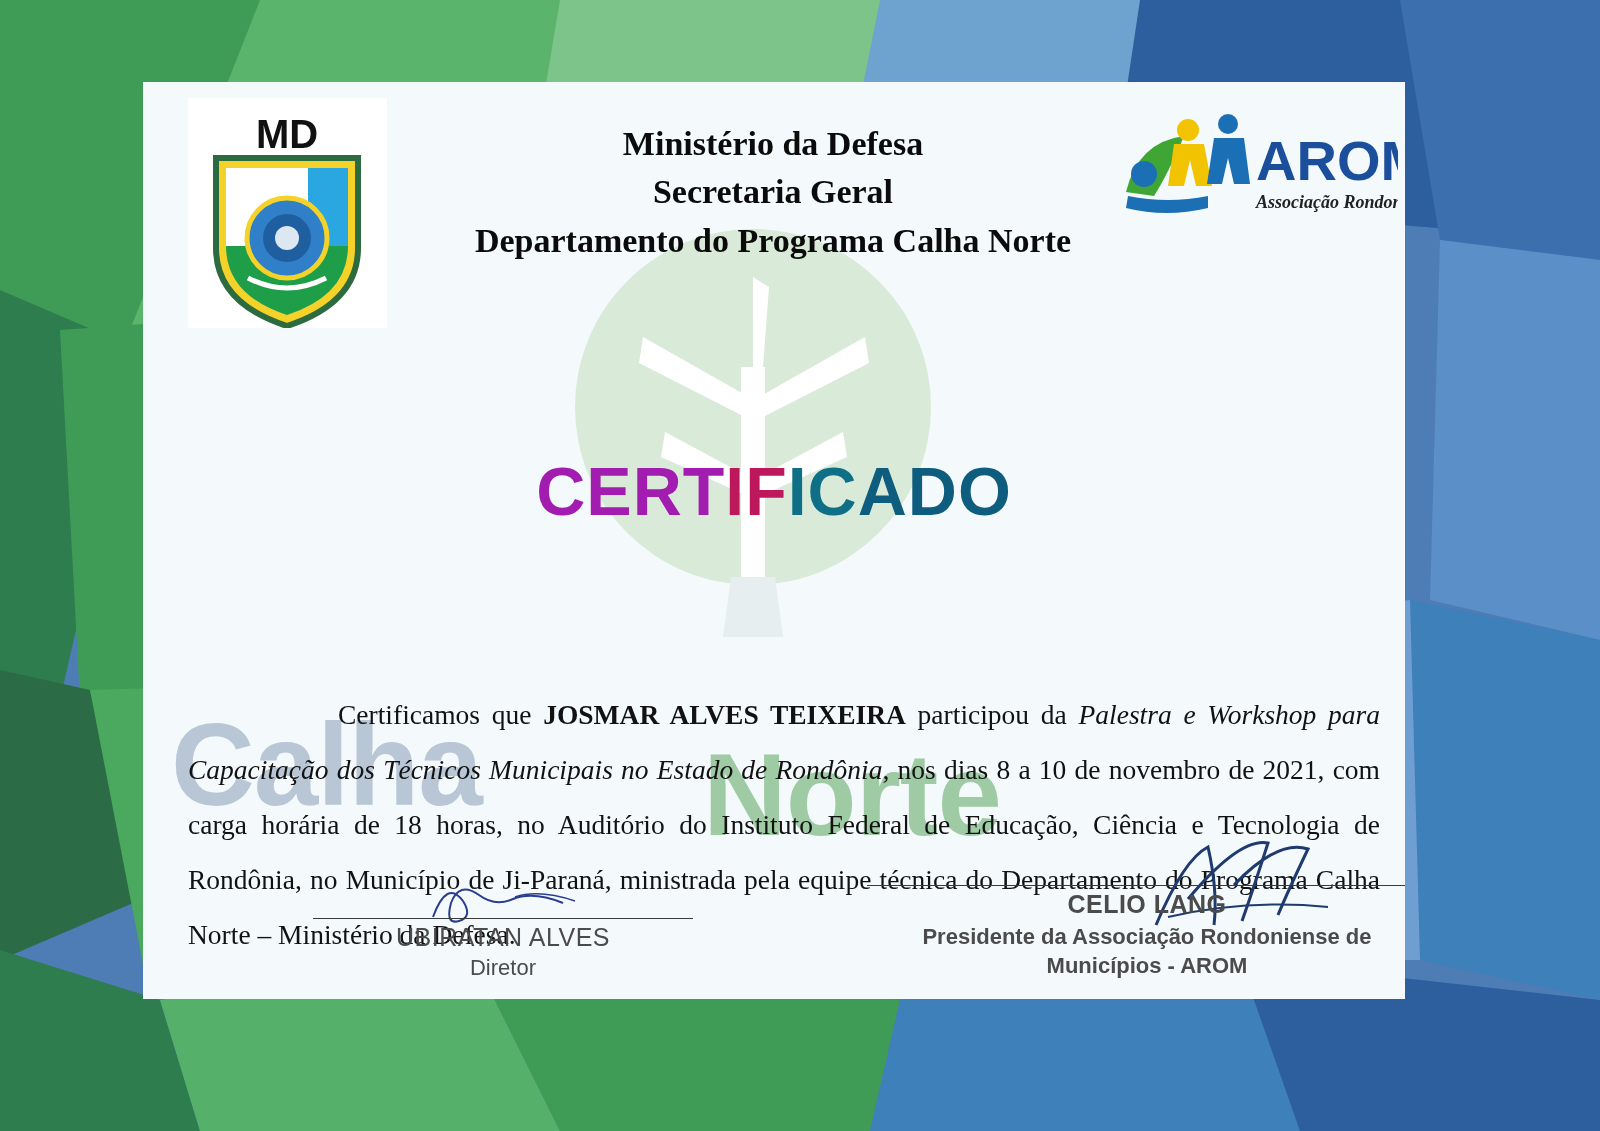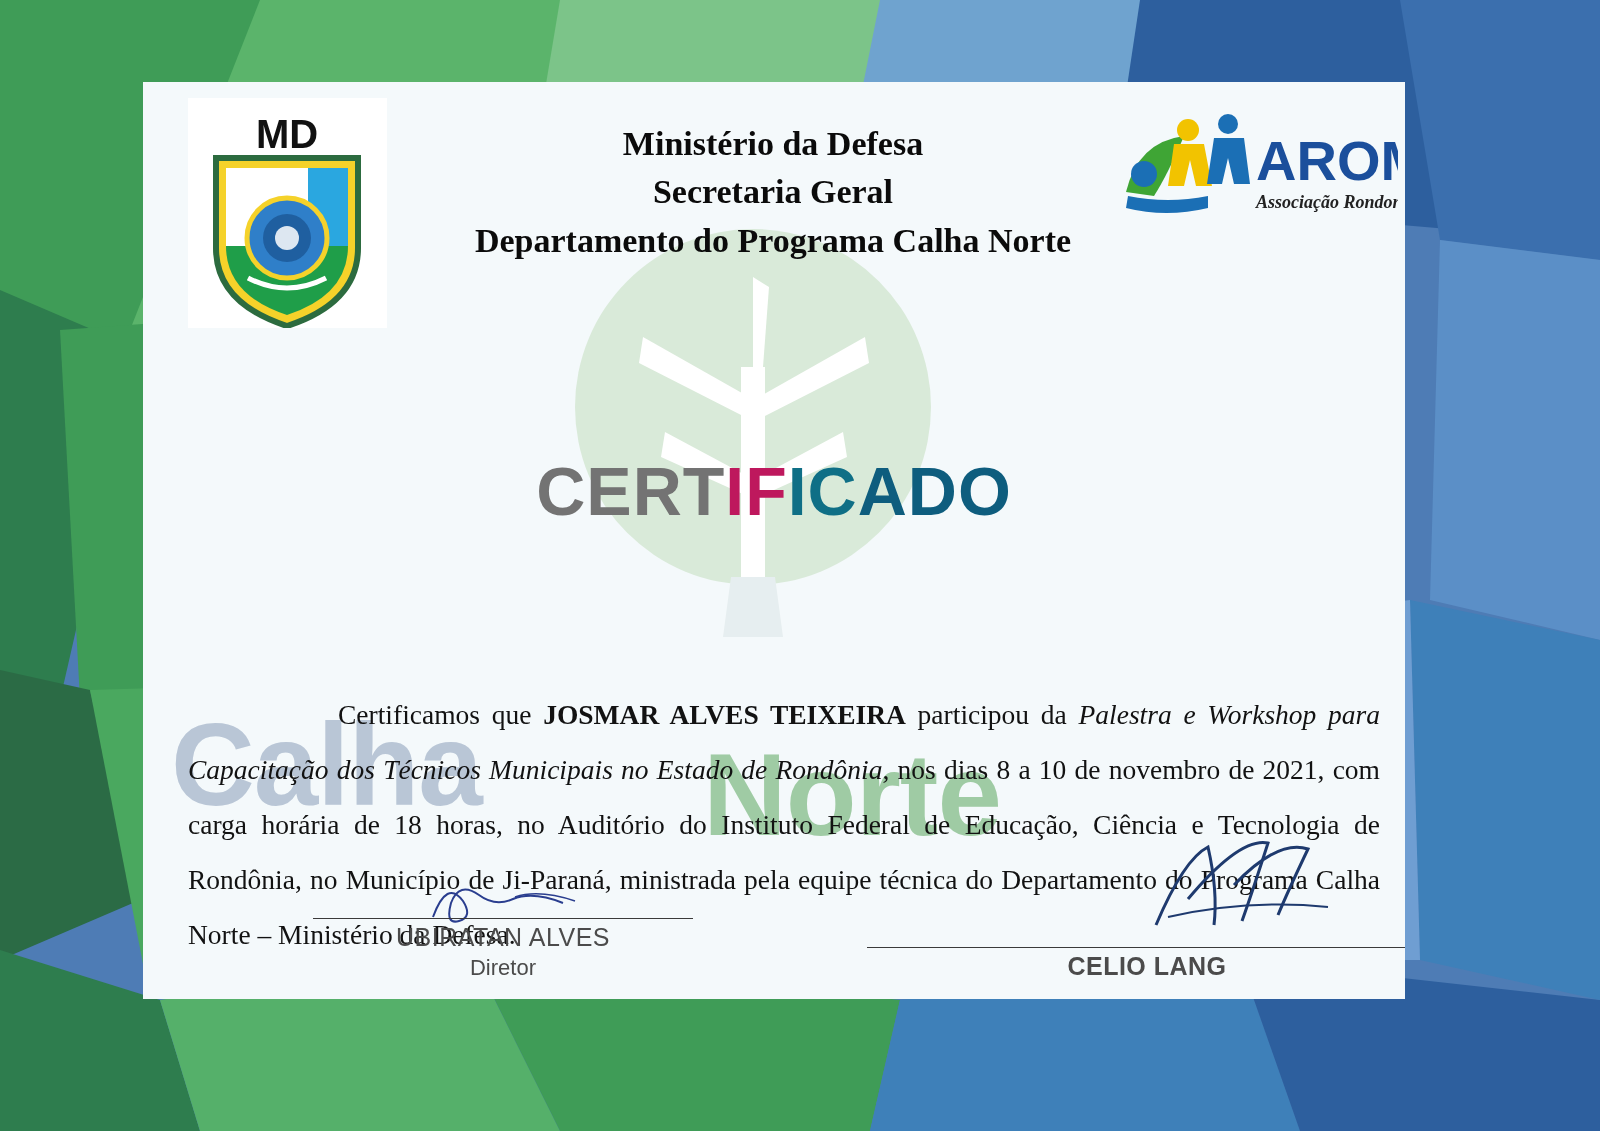--- a/index.html
+++ b/index.html
@@ -119,21 +119,21 @@
     left: 0;
     top: 370px;
     width: 100%;
     text-align: center;
     font-family: "Liberation Sans", sans-serif;
     font-weight: bold;
     font-size: 68px;
     letter-spacing: 1px;
     color: #1b4f7e;
   }
-  .cert-title .t1 { color: #737373; }
+  .cert-title .t1 { color: #a21caf; }
   .cert-title .t2 { color: #be185d; }
   .cert-title .t3 { color: #0f6f86; }
   .cert-title .t4 { color: #0e5d7e; }
 
   
   .body-text {
     position: absolute;
     left: 45px;
     top: 577px;
     width: 1192px;
@@ -286,15 +286,16 @@
 
   <div class="sig-block sig-left">
     <div class="sig-rule"></div>
     <div class="sig-name">UBIRATAN ALVES</div>
     <div class="sig-role">Diretor</div>
   </div>
 
   <div class="sig-block sig-right">
     <div class="sig-rule"></div>
     <div class="sig-name bold">CELIO LANG</div>
+    <div class="sig-role bold">Presidente da Associação Rondoniense de Municípios - AROM</div>
   </div>
 
 </div>
 
 </body></html>

